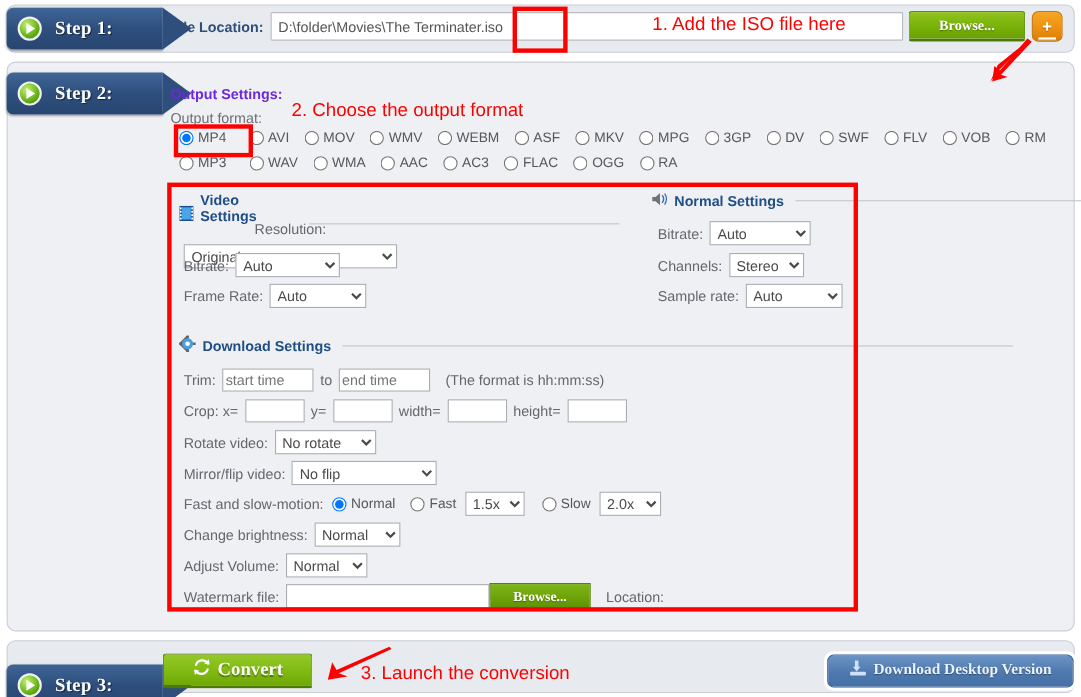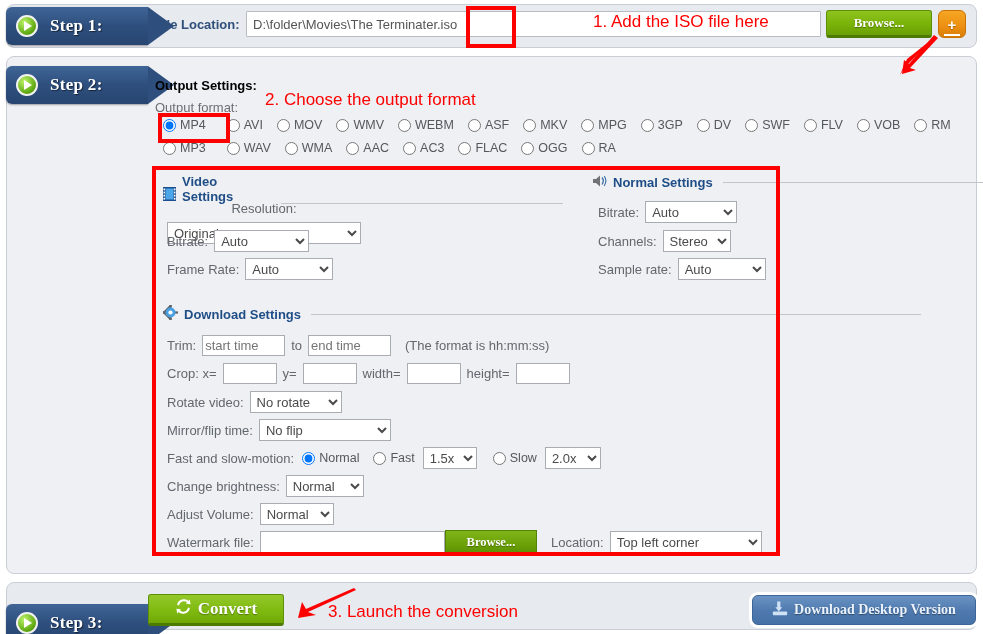--- a/index.html
+++ b/index.html
@@ -105,21 +105,21 @@
   #add-more-btn span { display:block; }
   .plus-glyph { position: relative; }
   .plus-glyph::after {
     content:""; position:absolute; left:-4px; right:-4px; bottom:-4px;
     height: 2px; background:#fff;
   }
 
   
   .out-settings-title {
     position: absolute; left: 155px; top: 78px;
-    font-weight: bold; font-size: 13px; color: #000000;
+    font-weight: bold; font-size: 13px; color: #6d28d9;
   }
   .out-format-label {
     position: absolute; left: 155px; top: 100px;
     font-size: 13px; color: #6b6f76;
   }
 
   .radio-row { position: absolute; left: 163px; display: flex; align-items: center; }
   #radio-row-video { top: 118px; }
   #radio-row-audio { top: 141px; }
   .radio-opt { display:flex; align-items:center; margin-right: 14px; font-size: 12.5px; color:#54585e; }
@@ -423,21 +423,21 @@
 </div>
 
 <div class="row" style="left:167px; top:391px;">
   <span class="fld-label">Rotate video:</span>
   <select style="width:92px;">
     <option>No rotate</option>
   </select>
 </div>
 
 <div class="row" style="left:167px; top:419px;">
-  <span class="fld-label">Mirror/flip time:</span>
+  <span class="fld-label">Mirror/flip video:</span>
   <select style="width:132px;">
     <option>No flip</option>
   </select>
 </div>
 
 <div class="row" style="left:167px; top:447px;">
   <span class="fld-label">Fast and slow-motion:</span>
   <label class="radio-opt" style="margin:0 6px 0 2px;">
     <input type="radio" name="motion" checked="" style="">
     <span>Normal</span>
@@ -471,23 +471,20 @@
     <option>Normal</option>
   </select>
 </div>
 
 <div class="row" style="left:167px; top:530px;">
   <span class="fld-label">Watermark file:</span>
   <input type="text" style="width: 185px; height: 22px;">
   <button style="width:92px;height:24px;margin-left:-6px;background:linear-gradient(to bottom,#7fb519,#6ca207 60%,#5d9005);border:1px solid #548205;border-bottom:2px solid #44690
 3;color:#fff;font-weight:bold;font-size:12.5px;font-family:'Liberation Serif',serif;cursor:pointer;text-shadow:0 1px 1px rgba(0,0,0,.35);">Browse...</button>
   <span class="fld-label" style="margin-left:8px;">Location:</span>
-  <select style="width:152px;">
-    <option>Top left corner</option>
-  </select>
 </div>
 
 <div class="panel" id="step3-panel"></div>
 
 <div class="step-tab" id="step3-tab">
   <span class="step-bullet">
     <svg width="9" height="10" viewBox="0 0 9 10">
         <polygon points="1,0 9,5 1,10" fill="#ffffff"></polygon>
       </svg>
   </span>

